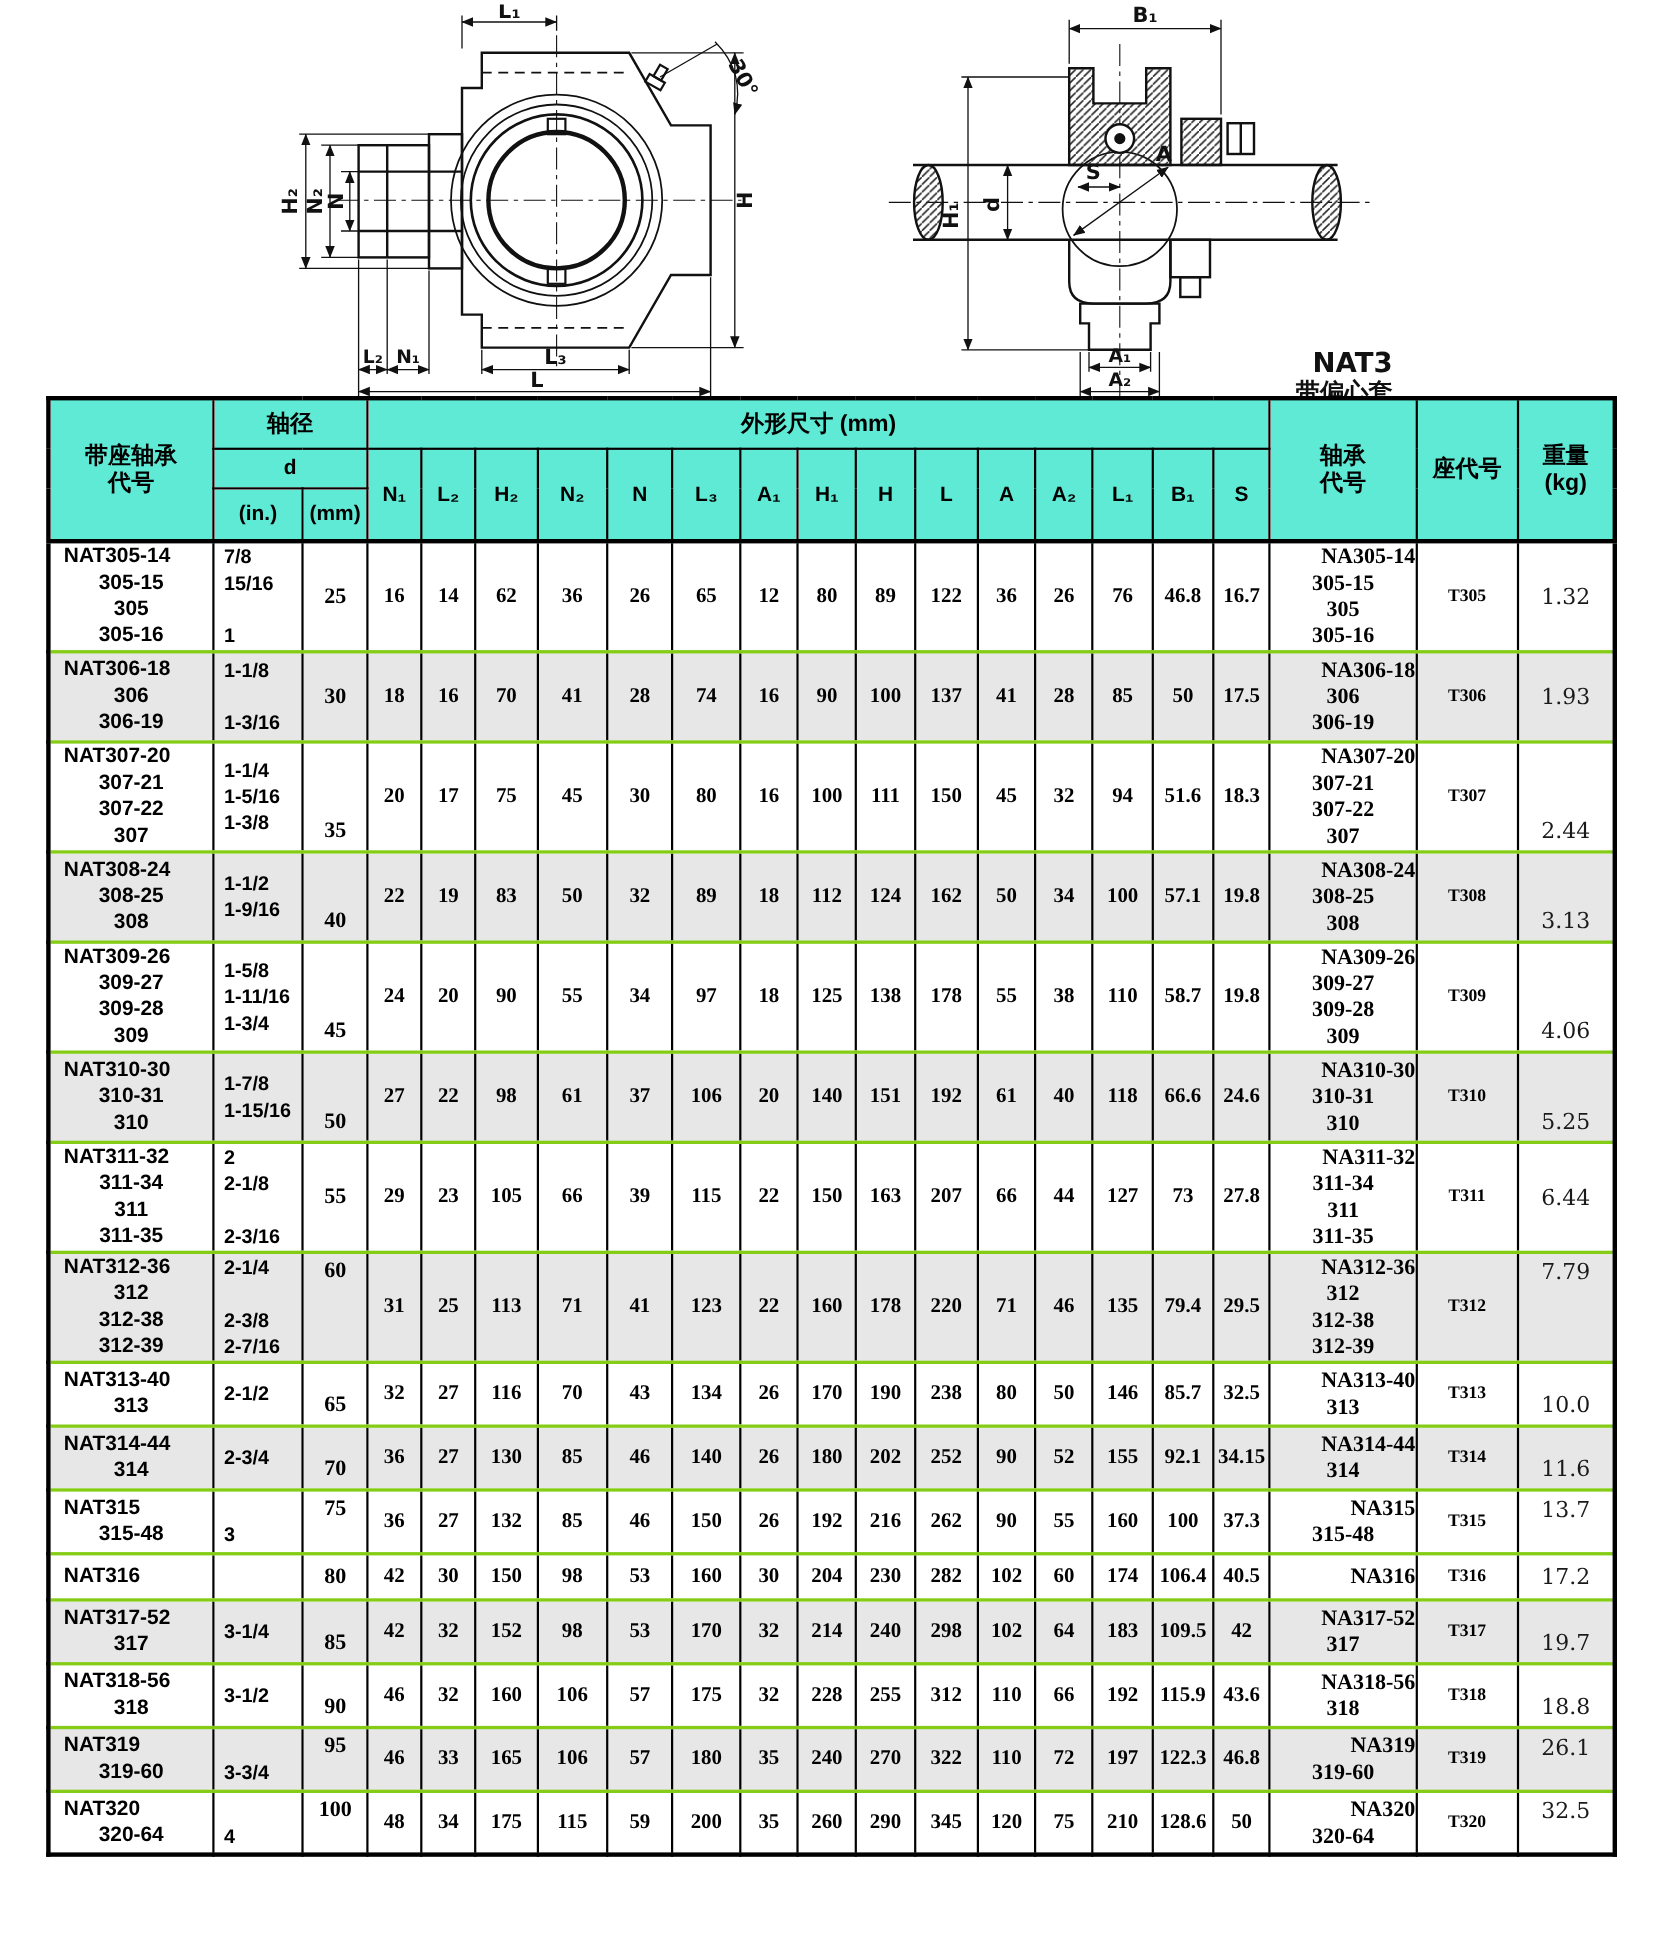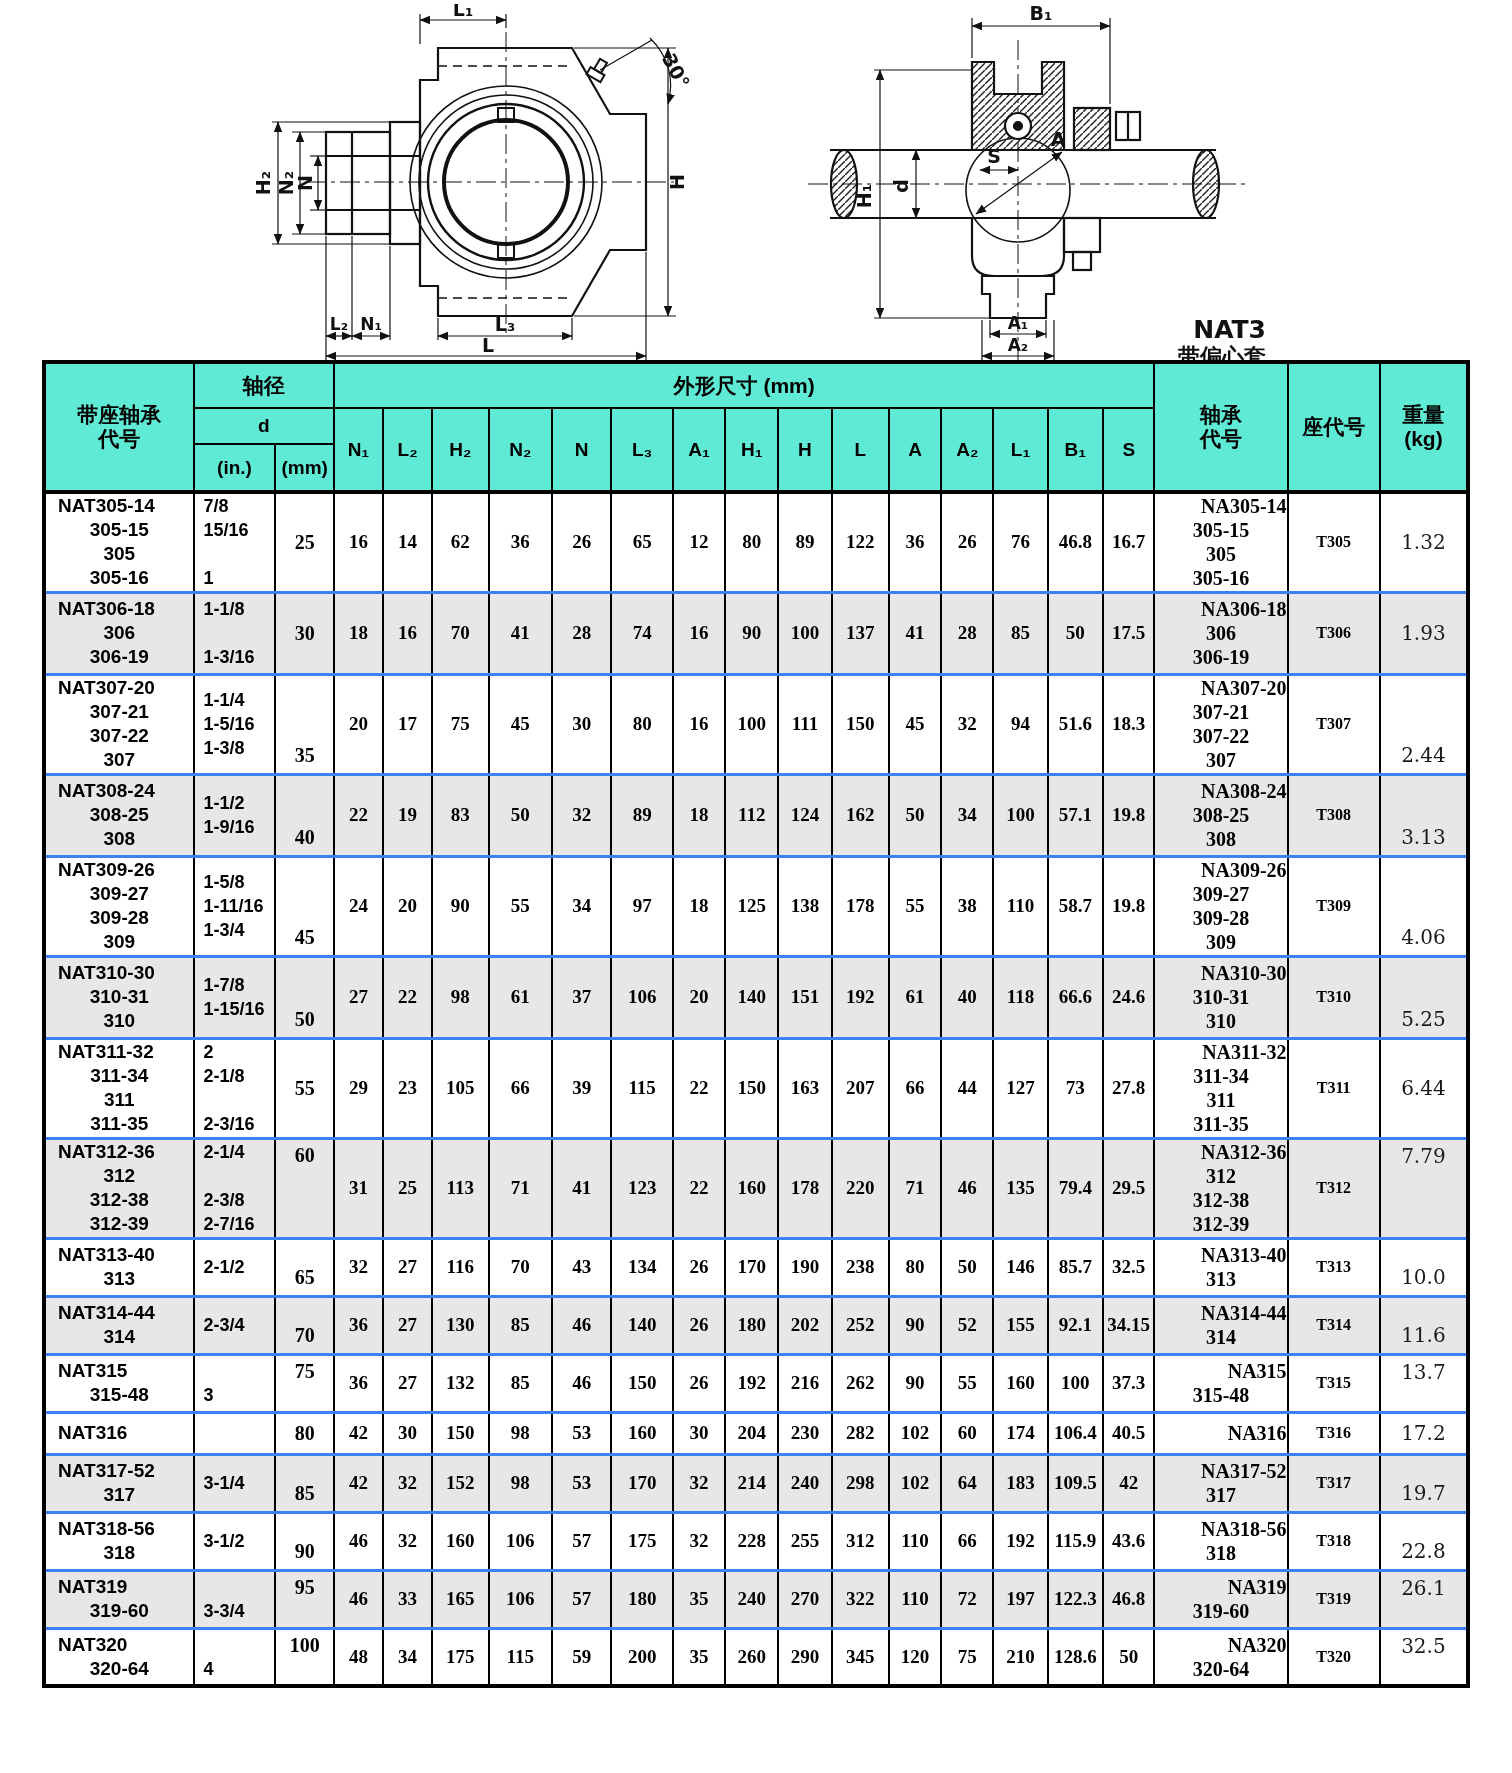--- a/index.html
+++ b/index.html
@@ -14,21 +14,21 @@
 
   .twrap{position:absolute;left:42px;top:360px;}
   table{border-collapse:collapse;table-layout:fixed;width:1428px;border:4px solid #000;}
   th,td{border:2px solid #000;padding:0;overflow:hidden;}
   thead{border-bottom:4px solid #000;}
   thead th{background:#5eead4;font-weight:bold;font-family:Liberation Sans, sans-serif;}
   tr.hr1{height:46px;} tr.hr2{height:36px;} tr.hr3{height:48px;}
   .hcjk{font-size:21px;line-height:24px;}
   .hsym{font-size:19px;}
   .hsmall{font-size:19px;}
-  tbody tr{border-top:3px solid #3b82f6;}
+  tbody tr{border-top:3px solid #84cc16;}
   tbody tr.shaded td{background:#e7e7e7;}
   td{background:#ffffff;vertical-align:middle;}
   .ll{height:24px;line-height:24px;white-space:nowrap;}
   td.code{font-weight:bold;font-size:19px;}
   td.code .l0{text-align:left;padding-left:12px;}
   td.code .ln{text-align:center;}
   td.din{font-weight:bold;font-size:18px;}
   td.din .ll{text-align:left;padding-left:9px;}
   td.dmm{font-family:"Liberation Serif",serif;font-weight:bold;font-size:20px;text-align:center;}
   td.dim{font-family:"Liberation Serif",serif;font-weight:bold;font-size:19px;text-align:center;}
@@ -738,21 +738,21 @@
           <td class="dim">110</td>
           <td class="dim">66</td>
           <td class="dim">192</td>
           <td class="dim">115.9</td>
           <td class="dim">43.6</td>
       <td class="bear">
             <div class="ll l0">NA318-56</div>
             <div class="ll ln">318</div>
           </td>
       <td class="hous">T318</td>
-      <td class="wt vb">22.8</td>
+      <td class="wt vb">18.8</td>
     </tr>
     <tr class="shaded" style="height:58px">
       <td class="code">
             <div class="ll l0">NAT319</div>
             <div class="ll ln">319-60</div>
           </td>
       <td class="din">
             <div class="ll l0">&nbsp;</div>
             <div class="ll ln">3-3/4</div>
           </td>

